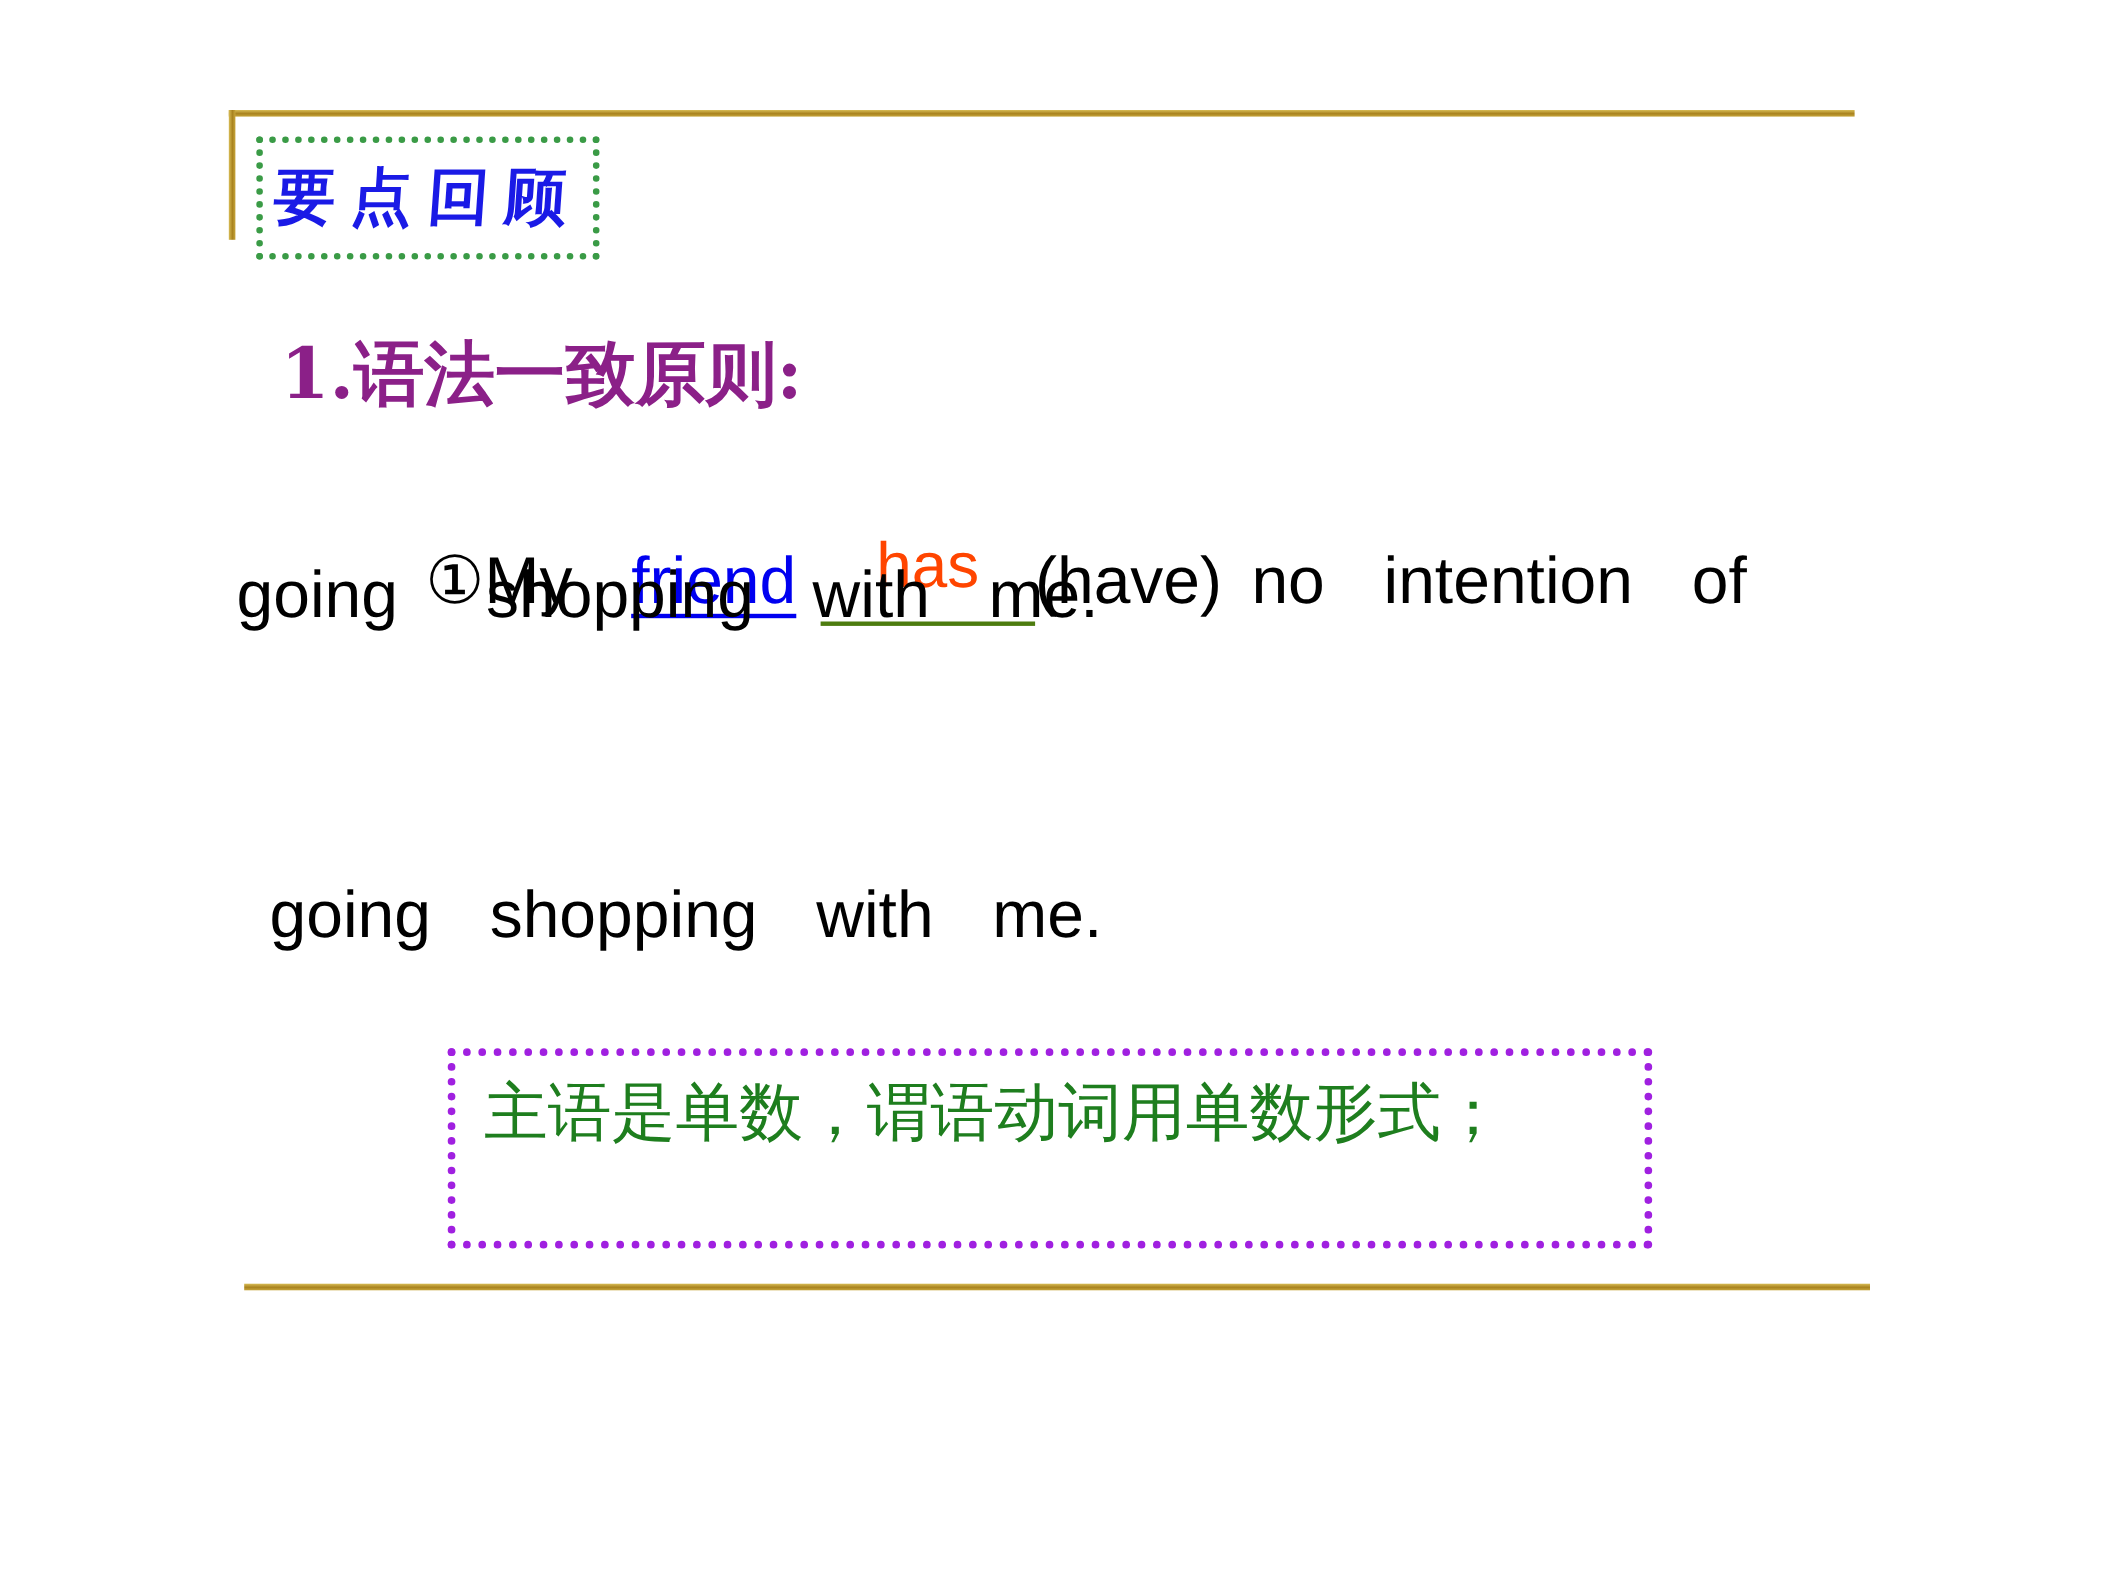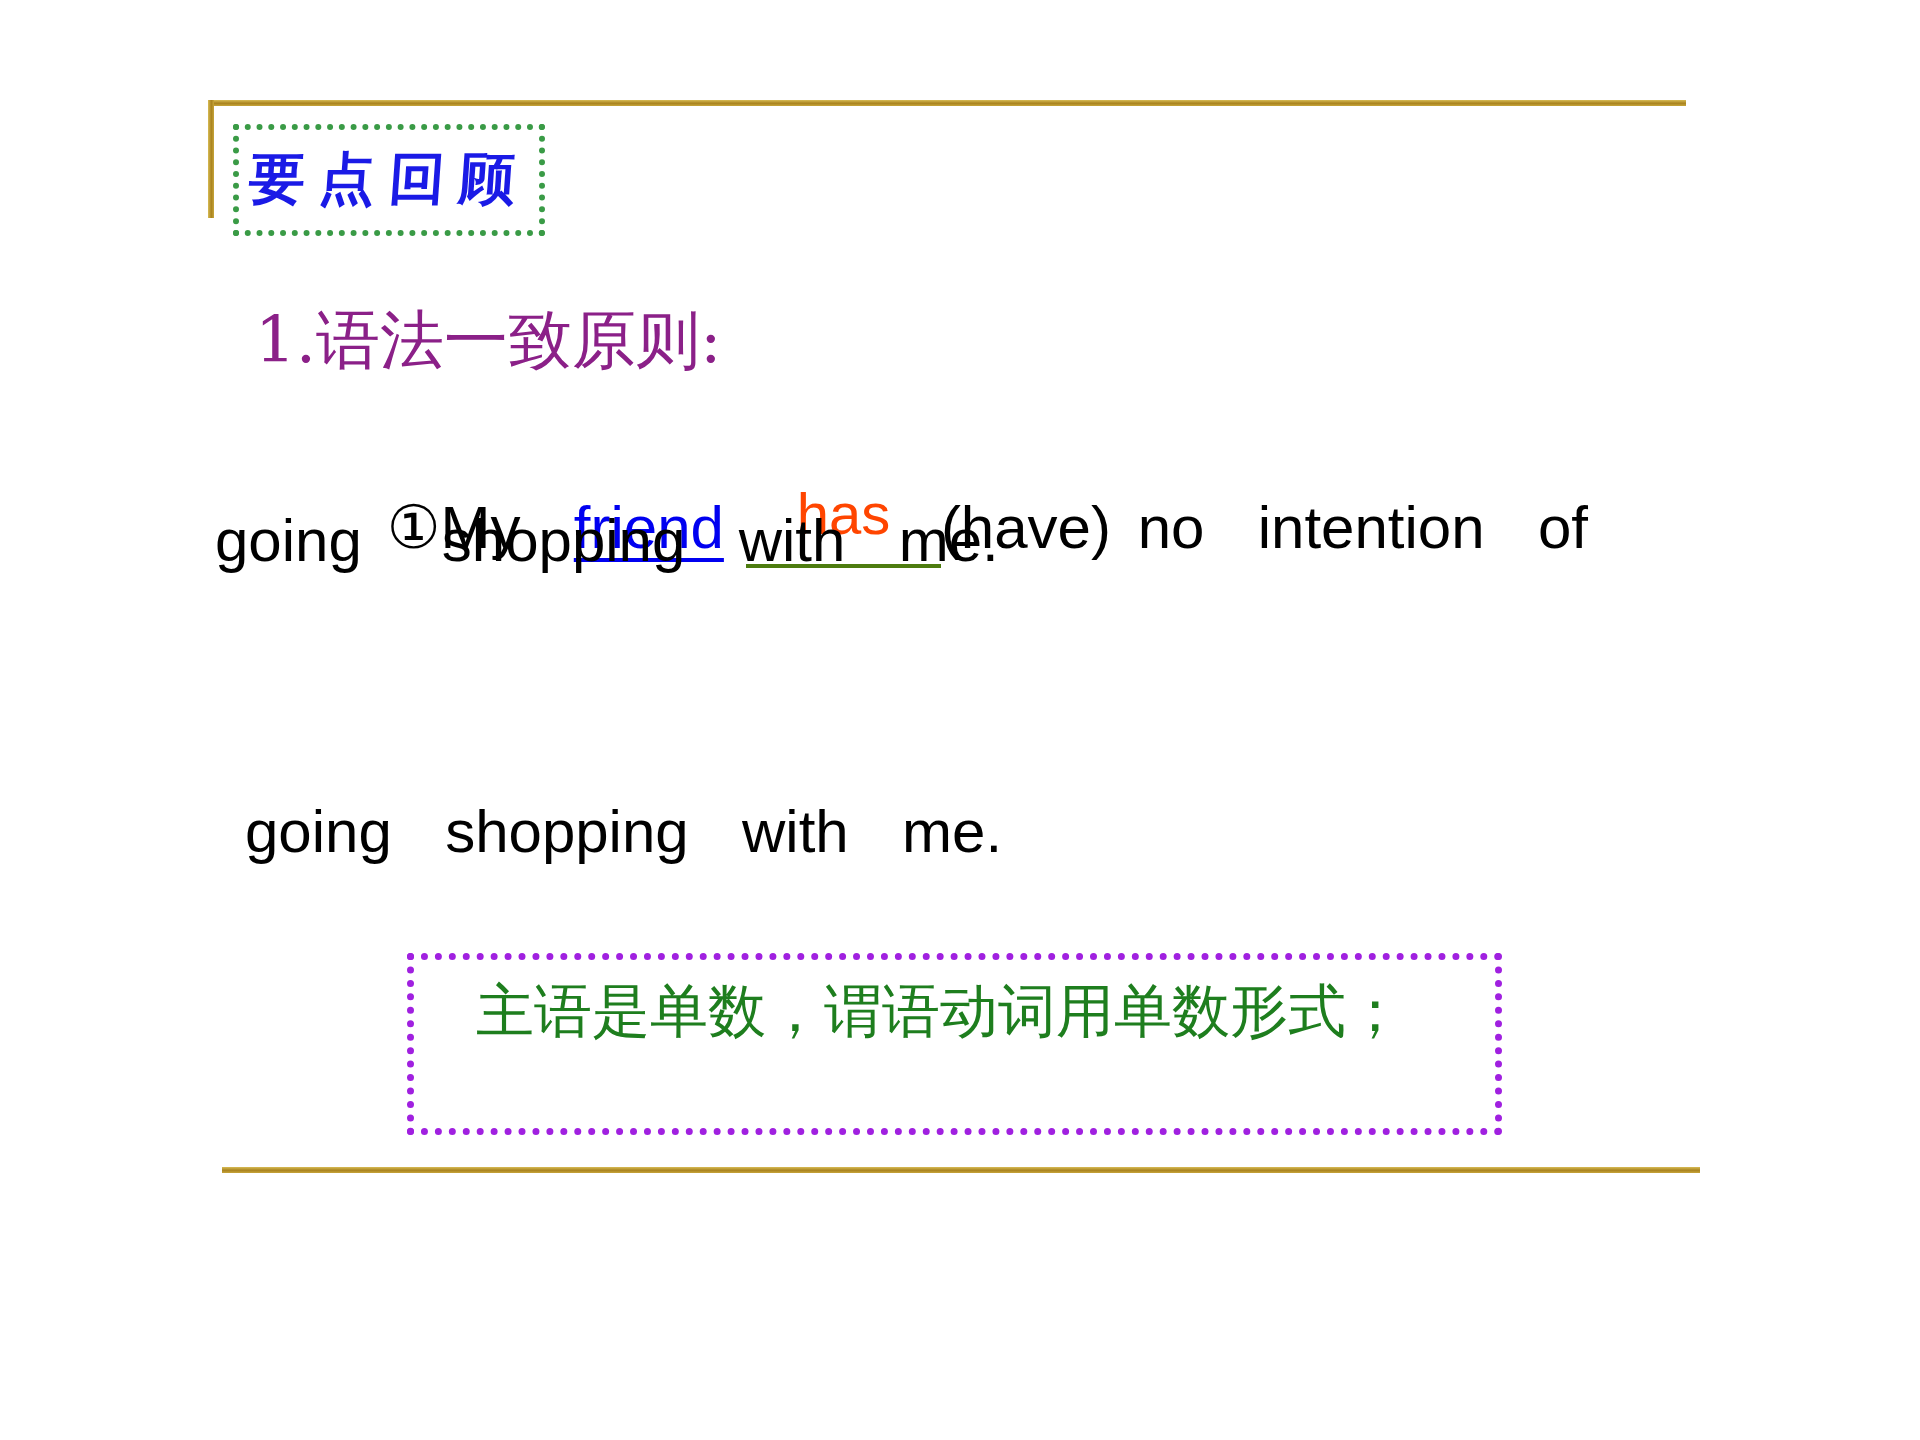--- a/index.html
+++ b/index.html
@@ -48,21 +48,21 @@
     letter-spacing: 14px;
     transform: skewX(-4deg);
     white-space: pre;
   }
   
   .heading {
     position: absolute;
     left: 255px; top: 304px;
     color: #8b2088;
     font-family: "DejaVu Serif", serif;
-    font-weight: normal;
+    font-weight: bold;
     font-size: 64px;
     line-height: 1.15;
     white-space: pre;
   }
   
   .sent-line {
     position: absolute;
     color: #000000;
     font-size: 60px;
     line-height: 72px;
@@ -102,21 +102,20 @@
     border: 7px dotted #a020e0;
     box-sizing: border-box;
     padding: 14px 0 0 26px;
   }
   .rule-line {
     color: #1e7e1e;
     font-family: "DejaVu Serif", serif;
     font-size: 58px;
     line-height: 74px;
     white-space: pre;
-    margin-left: 36px;
   }
 </style>
 </head>
 <body>
 
 <div class="slide">
 
   <div class="gold-h gold-top"></div>
   <div class="gold-v"></div>
 

